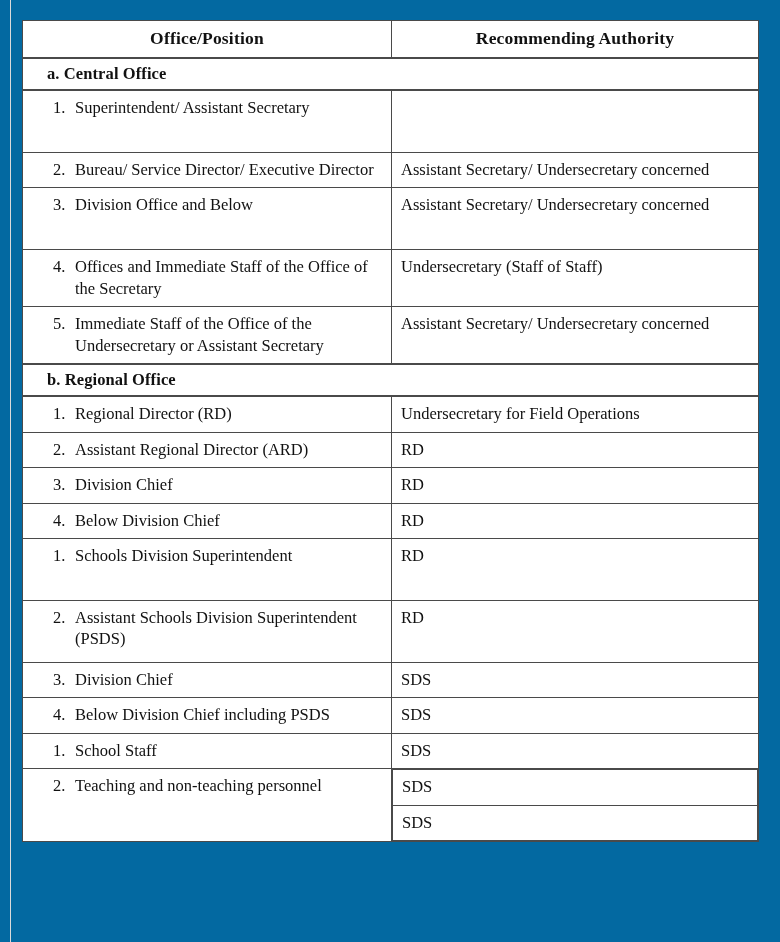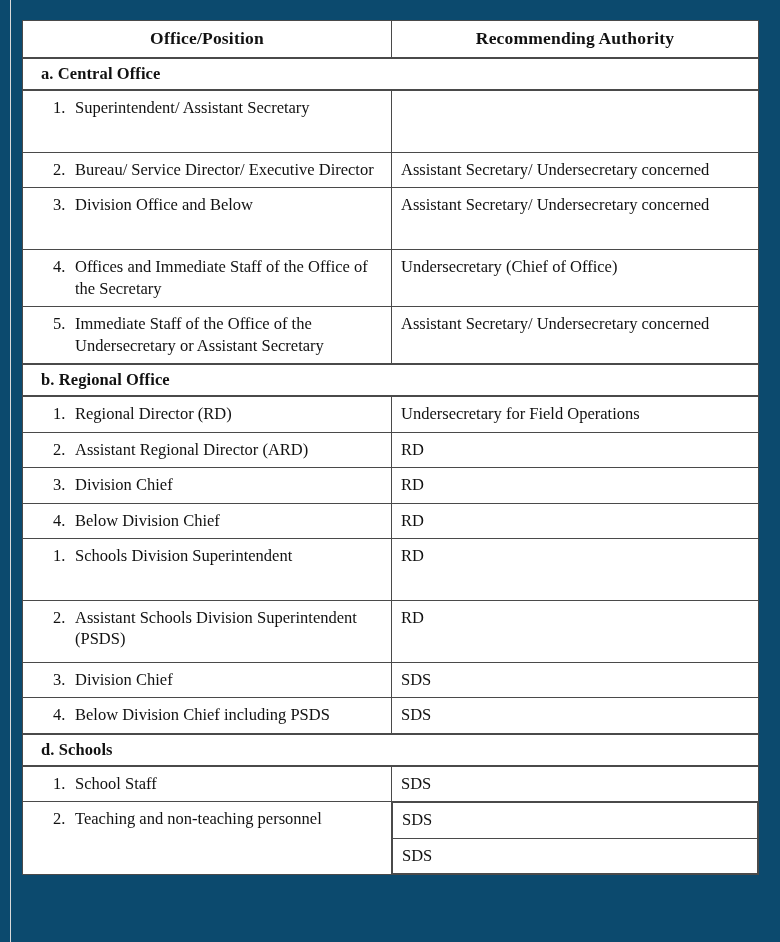--- a/index.html
+++ b/index.html
@@ -15,21 +15,21 @@
     color: #111111;
     overflow: hidden;
   }
 
   #page {
     position: absolute;
     left: 0;
     top: 0;
     width: 780px;
     height: 942px;
-    background: #0c4a6e;
+    background: #0369a1;
   }
 
   
   .scan-edge {
     position: absolute;
     left: 10px;
     top: 0px;
     width: 1px;
     height: 942px;
     background: #dadada;
@@ -61,21 +61,21 @@
     font-size: 17.5px;
     letter-spacing: 0.2px;
     padding: 7px 6px 8px 6px;
     border-bottom-width: 2px !important;
   }
 
   
   .section-cell {
     font-weight: bold;
     font-size: 16.5px;
-    padding: 5px 6px 5px 18px;
+    padding: 5px 6px 5px 24px;
     letter-spacing: 0.1px;
     border-top-width: 2px !important;
     border-bottom-width: 2px !important;
   }
 
   
   .left-cell {
     font-size: 16.5px;
     line-height: 1.30;
     padding: 6px 8px 7px 8px;
@@ -176,21 +176,21 @@
         <td class="right-cell">Assistant Secretary/ Undersecretary concerned</td>
       </tr>
 
       <tr>
         <td class="left-cell">
           <div class="item">
             <span class="item-num">4.</span>
             <span class="item-text">Offices and Immediate Staff of the Office of the Secretary</span>
           </div>
         </td>
-        <td class="right-cell">Undersecretary (Chief of Office)</td>
+        <td class="right-cell">Undersecretary (Staff of Staff)</td>
       </tr>
 
       <tr>
         <td class="left-cell">
           <div class="item">
             <span class="item-num">5.</span>
             <span class="item-text">Immediate Staff of the Office of the Undersecretary or Assistant Secretary</span>
           </div>
         </td>
         <td class="right-cell">Assistant Secretary/ Undersecretary concerned</td>
@@ -274,23 +274,20 @@
       <tr>
         <td class="left-cell">
           <div class="item">
             <span class="item-num">4.</span>
             <span class="item-text">Below Division Chief including PSDS</span>
           </div>
         </td>
         <td class="right-cell">SDS</td>
       </tr>
 
-      <tr>
-        <td class="section-cell" colspan="2">d. Schools</td>
-      </tr>
 
       <tr>
         <td class="left-cell">
           <div class="item">
             <span class="item-num">1.</span>
             <span class="item-text">School Staff</span>
           </div>
         </td>
         <td class="right-cell">SDS</td>
       </tr>

